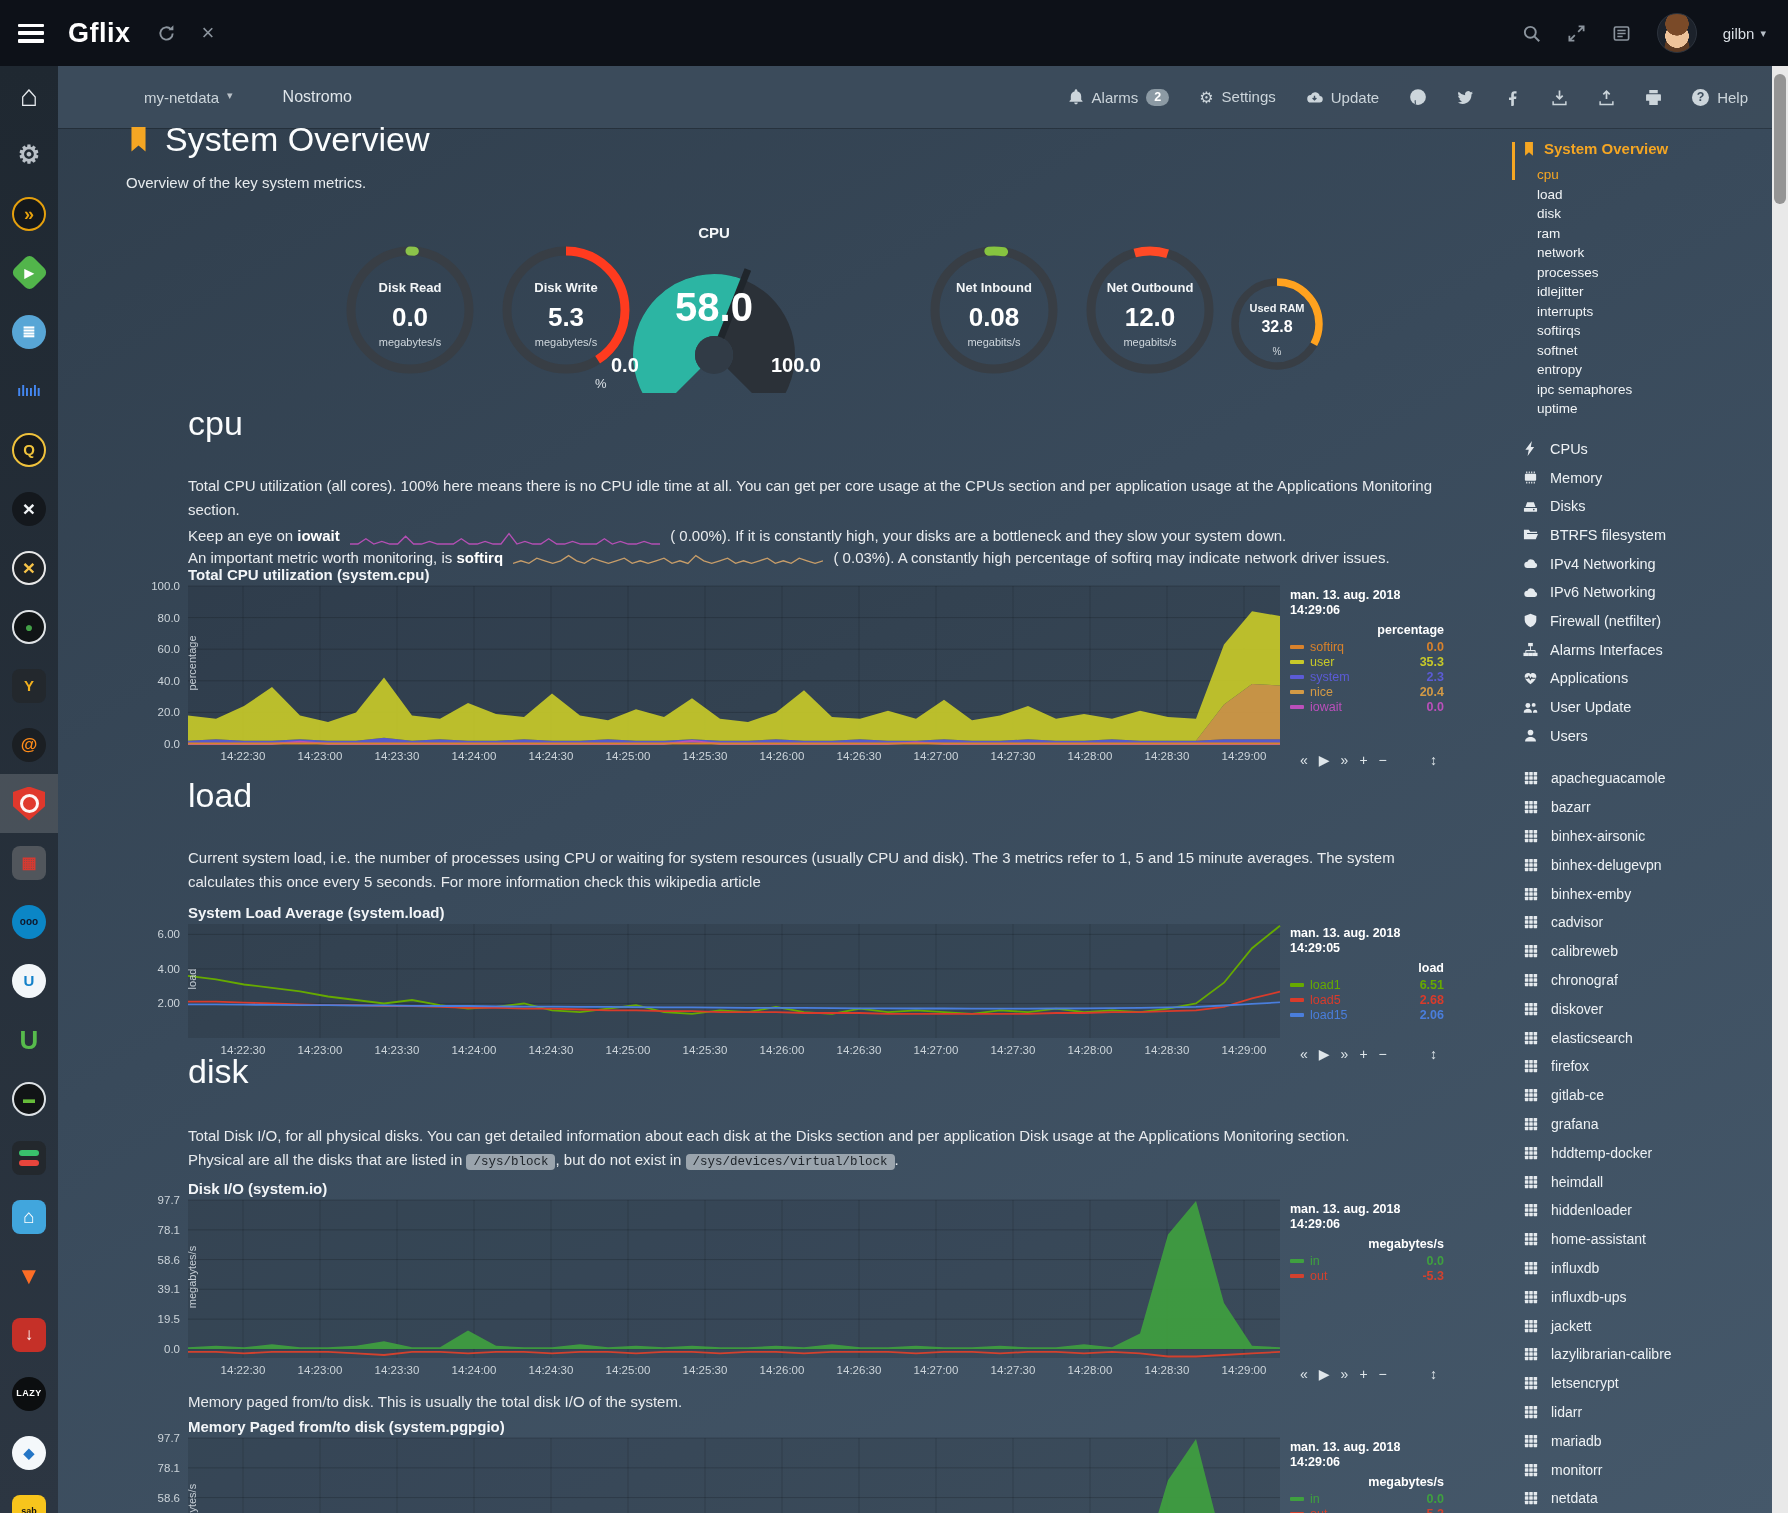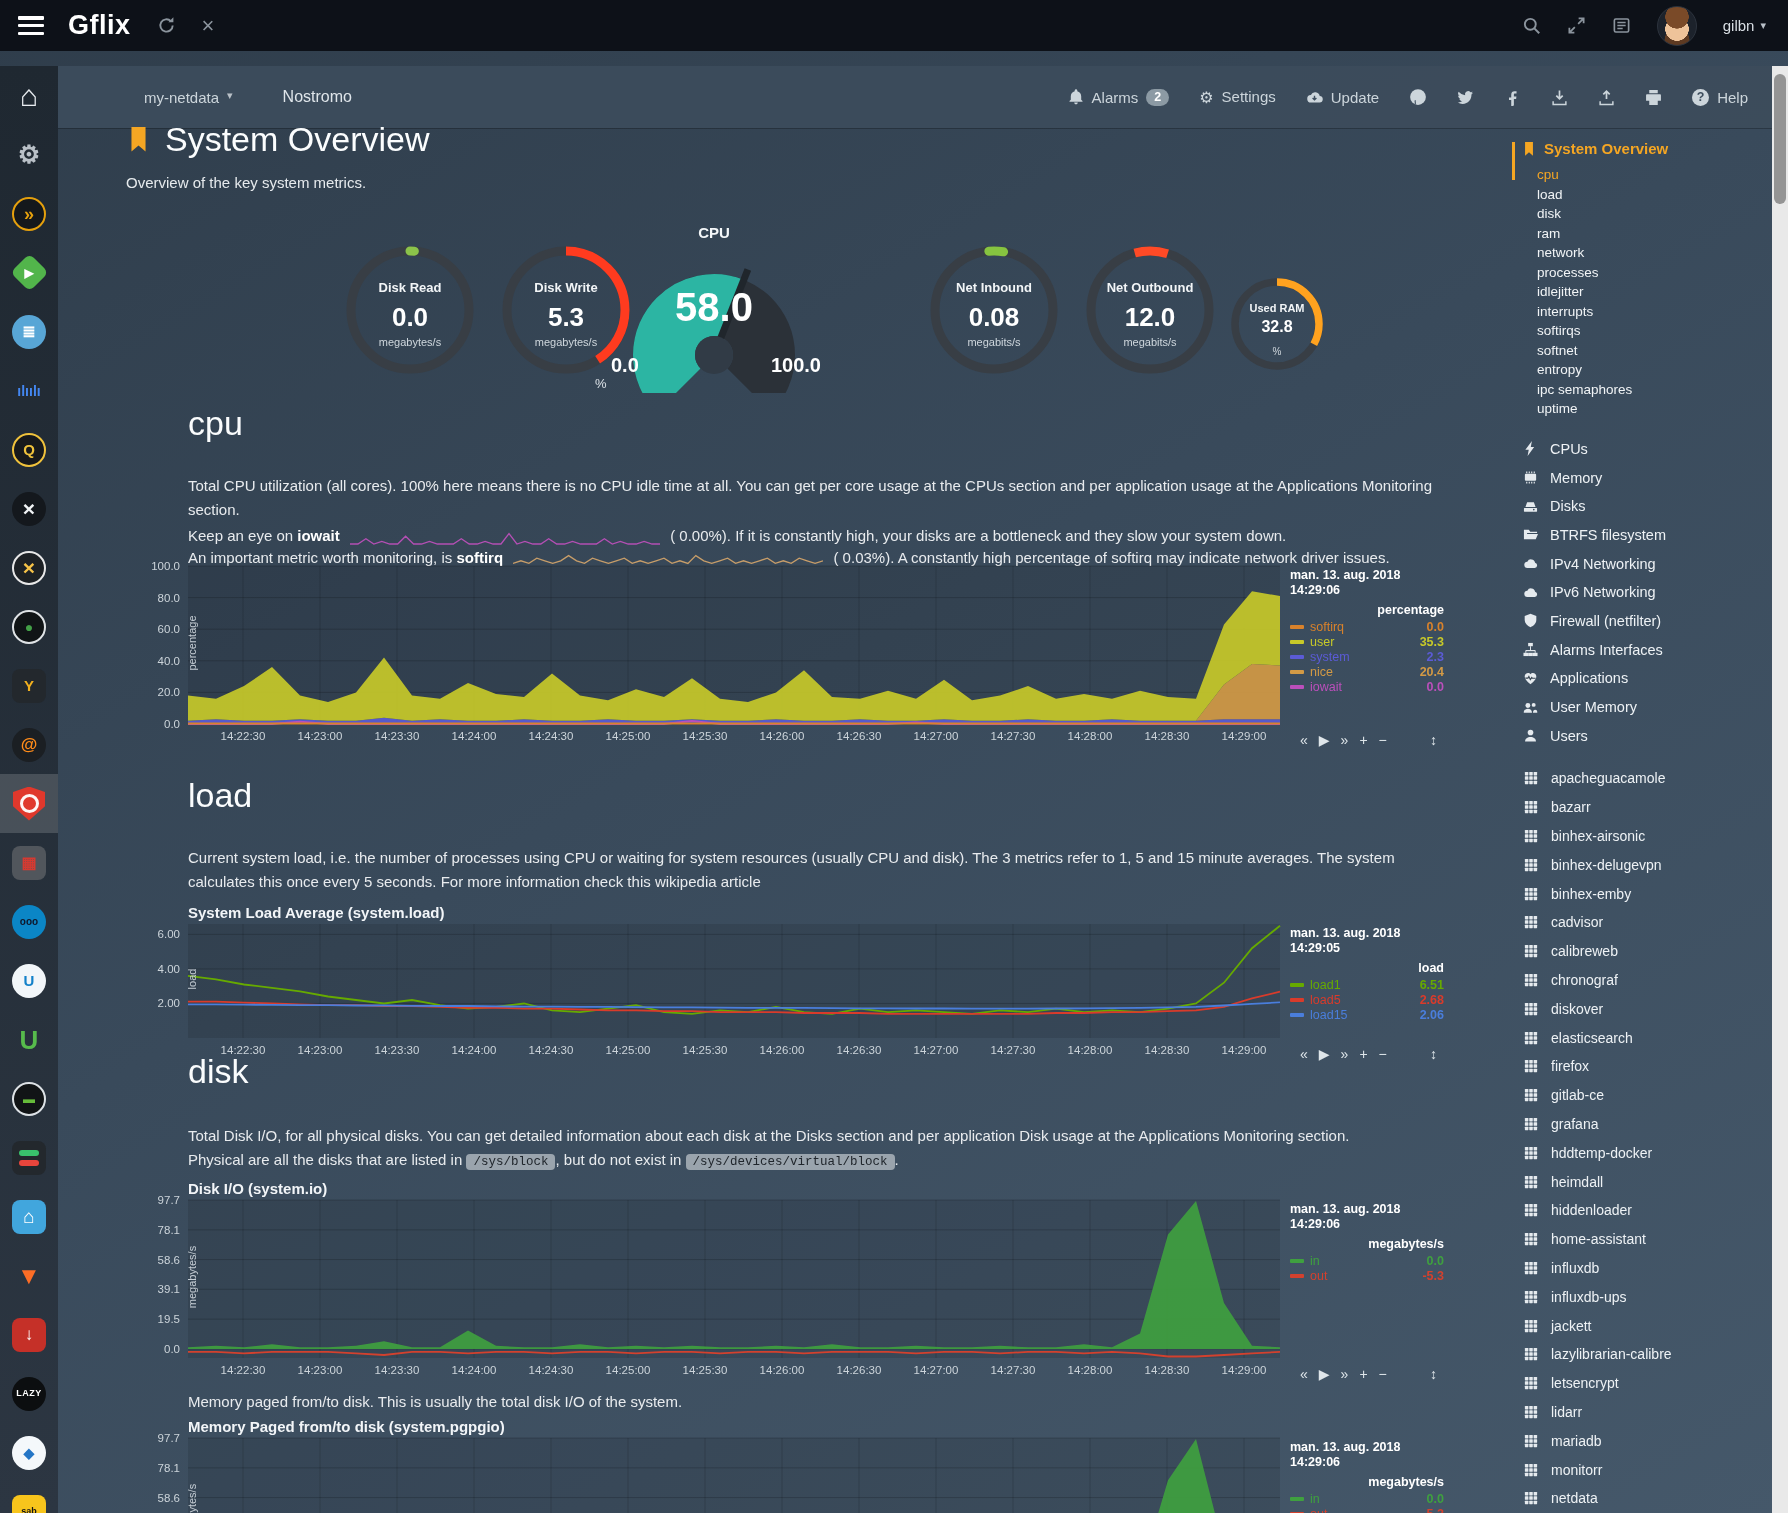--- a/index.html
+++ b/index.html
@@ -1,21 +1,21 @@
 <!DOCTYPE html>
 <html><head>
 <meta charset="utf-8">
 <style>
   html,body{margin:0;padding:0;background:#222;}
   #app{position:relative;width:1788px;height:1513px;overflow:hidden;
        background:linear-gradient(150deg,#2f3d4b 0%,#394a5b 45%,#45586a 100%);
        font-family:"Liberation Sans",sans-serif;color:#e8ebee;}
   svg{display:block}
   
-  #topbar{position:absolute;top:0;left:0;right:0;height:51px;background:#0d1118;display:flex;align-items:center;z-index:9;}
+  #topbar{position:absolute;top:0;left:0;right:0;height:66px;background:#0d1118;display:flex;align-items:center;z-index:9;}
   .hamburger{width:26px;height:19px;margin-left:18px;display:flex;flex-direction:column;justify-content:space-between;cursor:pointer}
   .hamburger span{height:3.5px;background:#fff;border-radius:1px}
   .brand{font-size:27px;font-weight:bold;color:#fff;margin-left:24px;letter-spacing:.5px;cursor:pointer}
   .tb-ic{color:#8b949d;margin-left:26px;cursor:pointer;display:flex;align-items:center;font-size:20px}
   .tb-right{margin-left:auto;display:flex;align-items:center;gap:26px;margin-right:22px}
   .tb-right .tb-ic{margin-left:0}
   .avatar{width:38px;height:38px;border-radius:50%;background:
      radial-gradient(circle at 50% 26%, #7a4a28 0 34%, rgba(0,0,0,0) 35%),
      radial-gradient(circle at 50% 58%, #eec39a 0 40%, rgba(0,0,0,0) 41%),
      radial-gradient(circle at 50% 88%, #5d3a22 0 32%, rgba(0,0,0,0) 33%),
@@ -462,20 +462,21 @@
     <div class="abs h2" style="left:130px;top:924px">disk</div>
     <div class="abs para" style="left:130px;top:996px">
       <span>Total Disk I/O, for all physical disks. You can get detailed information about each disk at the Disks section and per application Disk usage at the Applications Monitoring section.</span><br>
       <span>Physical are all the disks that are listed in </span><span class="codechip">/sys/block</span><span>, but do not exist in </span><span class="codechip">/sys/devices/virtual/block</span><span>.</span>
     </div>
 
     <div class="abs para" style="left:130px;top:1262px">Memory paged from/to disk. This is usually the total disk I/O of the system.</div>
 
     <div id="charts">
         <div class="chart" style="top: 438px;">
+          <div class="c-title">Total CPU utilization (system.cpu)</div>
           <div class="plotwrap">
             <svg width="1092" height="180" style="overflow:visible">
               <rect x="0" y="0" width="1092" height="158" fill="rgba(0,0,0,0.10)"></rect>
               <line x1="0" x2="1092" y1="158" y2="158" stroke="rgba(0,0,0,0.18)"></line>
               <text class="yt" x="-8" y="162" text-anchor="end">0.0</text>
               <line x1="0" x2="1092" y1="126.4" y2="126.4" stroke="rgba(0,0,0,0.18)"></line>
               <text class="yt" x="-8" y="130.4" text-anchor="end">20.0</text>
               <line x1="0" x2="1092" y1="94.8" y2="94.8" stroke="rgba(0,0,0,0.18)"></line>
               <text class="yt" x="-8" y="98.8" text-anchor="end">40.0</text>
               <line x1="0" x2="1092" y1="63.2" y2="63.2" stroke="rgba(0,0,0,0.18)"></line>
@@ -881,21 +882,21 @@
           <span>Applications</span>
         </li>
         <li>
           <span class="rm-ic">
             <svg width="15" height="15" viewBox="0 0 16 16">
               <circle cx="5.2" cy="5.8" r="2.6" fill="currentColor"></circle>
               <circle cx="11.4" cy="5.2" r="2.1" fill="currentColor"></circle>
               <path fill="currentColor" d="M.8 13.5c0-2.6 2-4.2 4.4-4.2s4.4 1.6 4.4 4.2zM10.6 13.5c0-1.9 1-3.1 2.4-3.1 1.2 0 2.2.9 2.2 2.4v.7z"></path>
             </svg>
           </span>
-          <span>User Memory</span>
+          <span>User Update</span>
         </li>
         <li>
           <span class="rm-ic">
             <svg width="15" height="15" viewBox="0 0 16 16">
               <circle cx="8" cy="4.8" r="3" fill="currentColor"></circle>
               <path fill="currentColor" d="M2.2 14.5c0-3.2 2.6-4.8 5.8-4.8s5.8 1.6 5.8 4.8z"></path>
             </svg>
           </span>
           <span>Users</span>
         </li>

